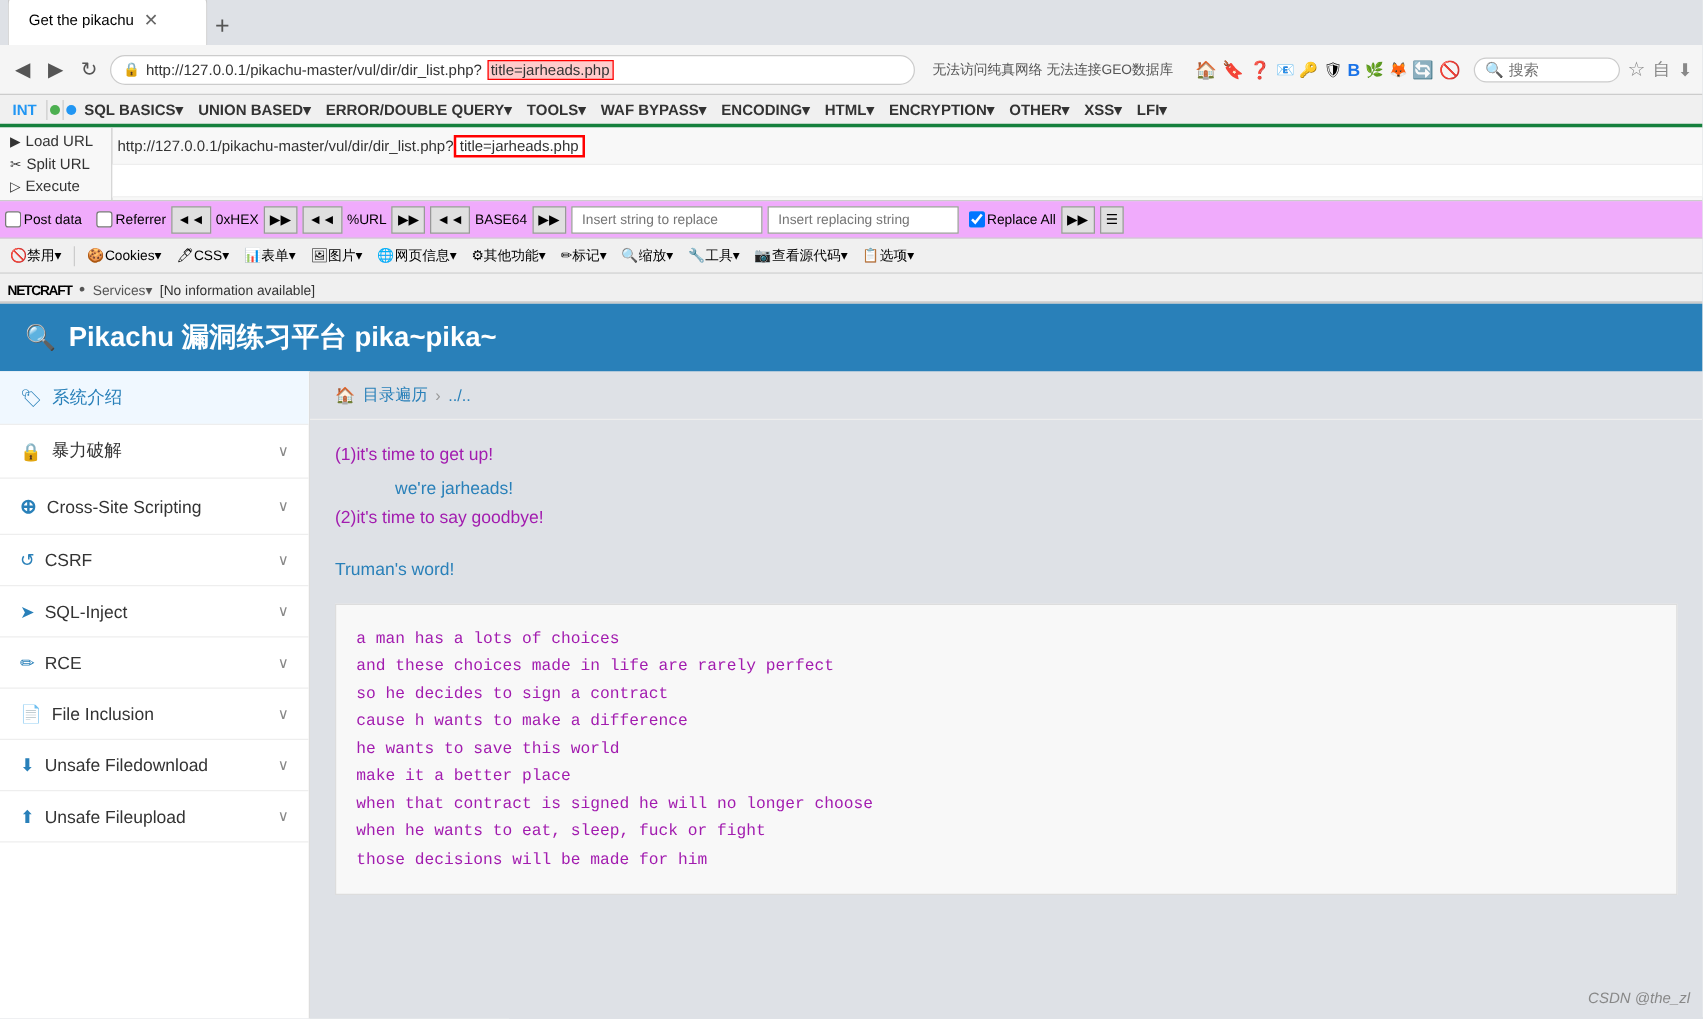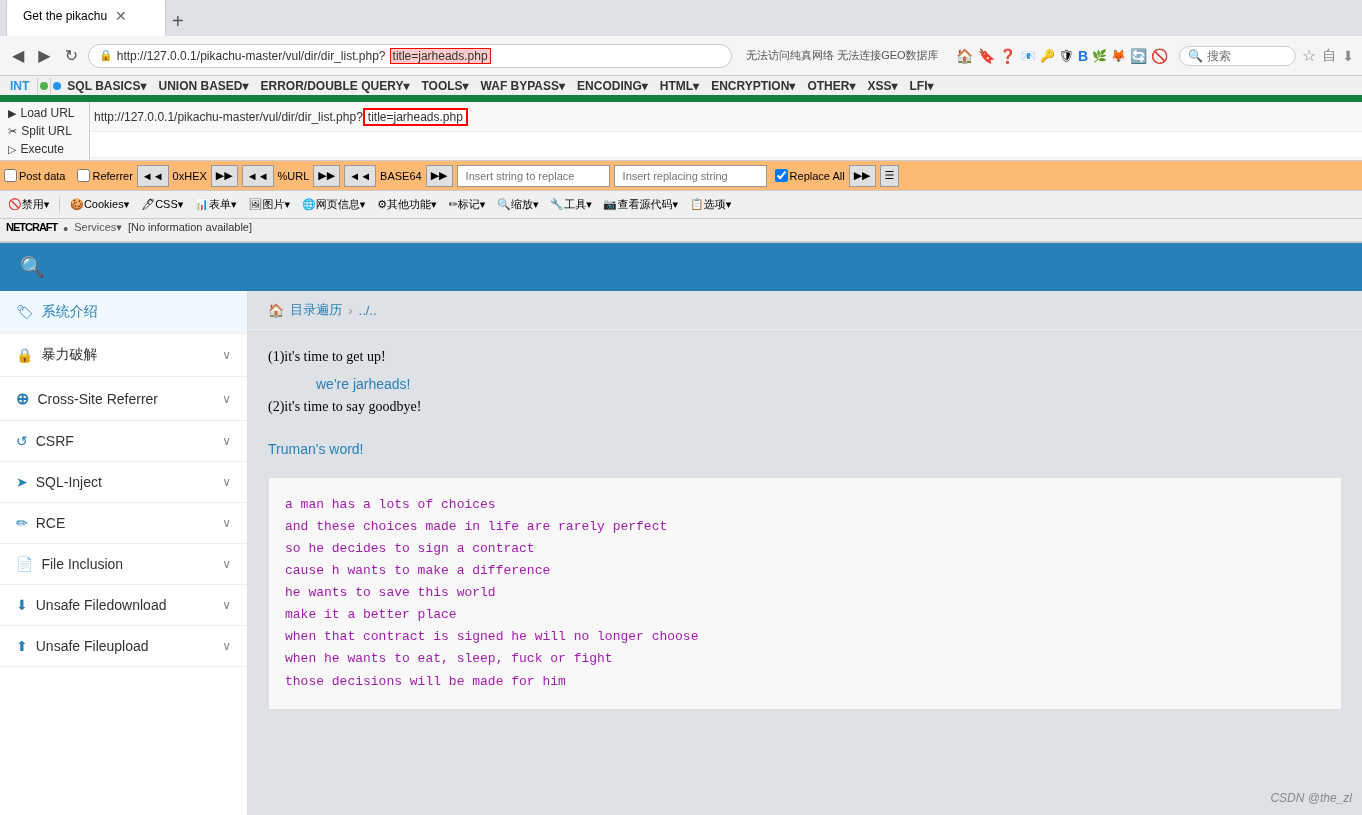--- a/index.html
+++ b/index.html
@@ -21,33 +21,33 @@
     .address-bar { flex: 1; display: flex; align-items: center; background: #fff; border: 1px solid #ccc; border-radius: 20px; padding: 3px 10px; font-size: 12px; gap: 4px; }
     .address-bar .lock-icon { color: #555; font-size: 11px; }
     .address-highlight { background: #ffcccc; border: 1px solid red; color: #333; padding: 0 2px; }
     .nav-status { font-size: 11px; color: #555; margin: 0 8px; }
     .search-box { display: flex; align-items: center; background: #fff; border: 1px solid #ccc; border-radius: 16px; padding: 2px 8px; gap: 4px; }
     .search-box input { border: none; outline: none; font-size: 12px; width: 80px; }
     .bookmark-icon { font-size: 16px; color: #888; cursor: pointer; }
     .side-btn { display: flex; align-items: center; gap: 4px; padding: 2px 8px; font-size: 12px; color: #333; cursor: pointer; }
 
     
-    .replace-toolbar { background: #fdba74; display: flex; align-items: center; gap: 4px; padding: 2px 4px; border-bottom: 1px solid #ccc; height: 30px; font-size: 11px; flex-wrap: wrap; }
+    .replace-toolbar { background: #f0abfc; display: flex; align-items: center; gap: 4px; padding: 2px 4px; border-bottom: 1px solid #ccc; height: 30px; font-size: 11px; flex-wrap: wrap; }
     .replace-toolbar label { display: flex; align-items: center; gap: 2px; font-size: 11px; cursor: pointer; white-space: nowrap; }
     .replace-toolbar input[type="checkbox"] { cursor: pointer; }
     .replace-input { border: 1px solid #999; padding: 1px 8px; font-size: 11px; width: 153px; height: 22px; color: #888; }
     .arrow-btn { background: #e0e0e0; border: 1px solid #999; padding: 1px 4px; cursor: pointer; font-size: 11px; height: 22px; }
 
     
     .ext-toolbar { background: #f0f0f0; display: flex; align-items: center; gap: 4px; padding: 2px 4px; border-bottom: 1px solid #ccc; height: 28px; font-size: 11px; flex-wrap: wrap; }
     .ext-item { display: flex; align-items: center; gap: 2px; padding: 2px 4px; cursor: pointer; white-space: nowrap; }
     .ext-sep { width: 1px; height: 16px; background: #ccc; margin: 0 2px; }
 
     
-    .netcraft-bar { background: #f0f0f0; display: flex; align-items: flex-start; gap: 6px; padding: 2px 6px; border-bottom: 2px solid #ccc; height: 24px; font-size: 11px; color: #555; }
+    .netcraft-bar { background: #f0f0f0; display: flex; align-items: flex-end; gap: 6px; padding: 2px 6px; border-bottom: 2px solid #ccc; height: 24px; font-size: 11px; color: #555; }
     .netcraft-logo { font-weight: bold; font-size: 11px; color: #000; letter-spacing: -1px; }
     .netcraft-dot { font-size: 14px; }
     .page-header { background: #2980b9; color: white; padding: 12px 20px; font-size: 22px; font-weight: bold; display: flex; align-items: center; gap: 10px; }
     .page-header-icon { font-size: 20px; }
 
     
     .content-layout { display: flex; flex: 1; overflow: hidden; }
 
     
     .sidebar { width: 248px; background: #fff; border-right: 1px solid #ddd; overflow-y: auto; flex-shrink: 0; }
@@ -55,29 +55,29 @@
     .sidebar-item-active { background: #f0f8ff; color: #2980b9; }
     .sidebar-item-icon { margin-right: 8px; font-size: 14px; color: #2980b9; }
     .sidebar-item-label { flex: 1; }
     .sidebar-chevron { font-size: 12px; color: #888; }
 
     
     .page-content { flex: 1; padding: 0; overflow: auto; }
     .breadcrumb { display: flex; align-items: center; gap: 6px; padding: 10px 20px; font-size: 13px; color: #2980b9; border-bottom: 1px solid #eee; }
 
     .content-body { padding: 16px 20px; }
-    .content-text { font-size: 14px; color: #000000; margin-bottom: 8px; line-height: 1.6; font-family: Liberation Serif, serif; }
+    .content-text { font-size: 14px; color: #a21caf; margin-bottom: 8px; line-height: 1.6; }
     .content-link { color: #2980b9; font-size: 14px; }
     .content-code { font-family: 'Courier New', monospace; font-size: 13px; color: #a21caf; background: #f8f8f8; border: 1px solid #ddd; padding: 16px; margin-top: 20px; line-height: 1.7; white-space: pre; display: block; }
 
     
     .watermark { position: fixed; bottom: 10px; right: 10px; font-size: 12px; color: #888; font-style: italic; }
 
     
-    .int-toolbar { background: #f0f0f0; display: flex; align-items: center; gap: 0; padding: 0 4px; border-bottom: 7px solid #15803d; height: 26px; font-size: 12px; }
+    .int-toolbar { background: #f0f0f0; display: flex; align-items: center; gap: 0; padding: 0 4px; border-bottom: 3px solid #15803d; height: 26px; font-size: 12px; }
     .int-item { padding: 2px 6px; cursor: pointer; font-weight: bold; color: #333; white-space: nowrap; }
     .int-sep { width: 1px; height: 16px; background: #ccc; margin: 0 2px; }
     .int-dot-green { width: 8px; height: 8px; border-radius: 50%; background: #4caf50; display: inline-block; }
     .int-dot-blue { width: 8px; height: 8px; border-radius: 50%; background: #2196f3; display: inline-block; }
 
     
     .left-panel { display: flex; flex-direction: column; padding: 2px 0; border-right: 1px solid #ccc; min-width: 100px; }
   </style>
 </head>
 <body>
@@ -218,37 +218,38 @@
 
   <div class="netcraft-bar">
     <span class="netcraft-logo">NETCRAFT</span>
     <span class="netcraft-dot">•</span>
     <span style="cursor:pointer;">Services▾</span>
     <span style="color:#333;">[No information available]</span>
   </div>
 
   <div class="page-header">
     <span class="page-header-icon">🔍</span>
+    <span>Pikachu 漏洞练习平台 pika~pika~</span>
   </div>
 
   <div class="content-layout">
 
     <div class="sidebar">
       <div class="sidebar-item sidebar-item-active">
         <span class="sidebar-item-icon">🏷</span>
         <span class="sidebar-item-label">系统介绍</span>
       </div>
       <div class="sidebar-item">
         <span class="sidebar-item-icon">🔒</span>
         <span class="sidebar-item-label">暴力破解</span>
         <span class="sidebar-chevron">∨</span>
       </div>
       <div class="sidebar-item">
         <span class="sidebar-item-icon" style="font-size:16px; font-weight:bold; color:#2980b9;">⊕</span>
-        <span class="sidebar-item-label">Cross-Site Referrer</span>
+        <span class="sidebar-item-label">Cross-Site Scripting</span>
         <span class="sidebar-chevron">∨</span>
       </div>
       <div class="sidebar-item">
         <span class="sidebar-item-icon">↺</span>
         <span class="sidebar-item-label">CSRF</span>
         <span class="sidebar-chevron">∨</span>
       </div>
       <div class="sidebar-item">
         <span class="sidebar-item-icon">➤</span>
         <span class="sidebar-item-label">SQL-Inject</span>

